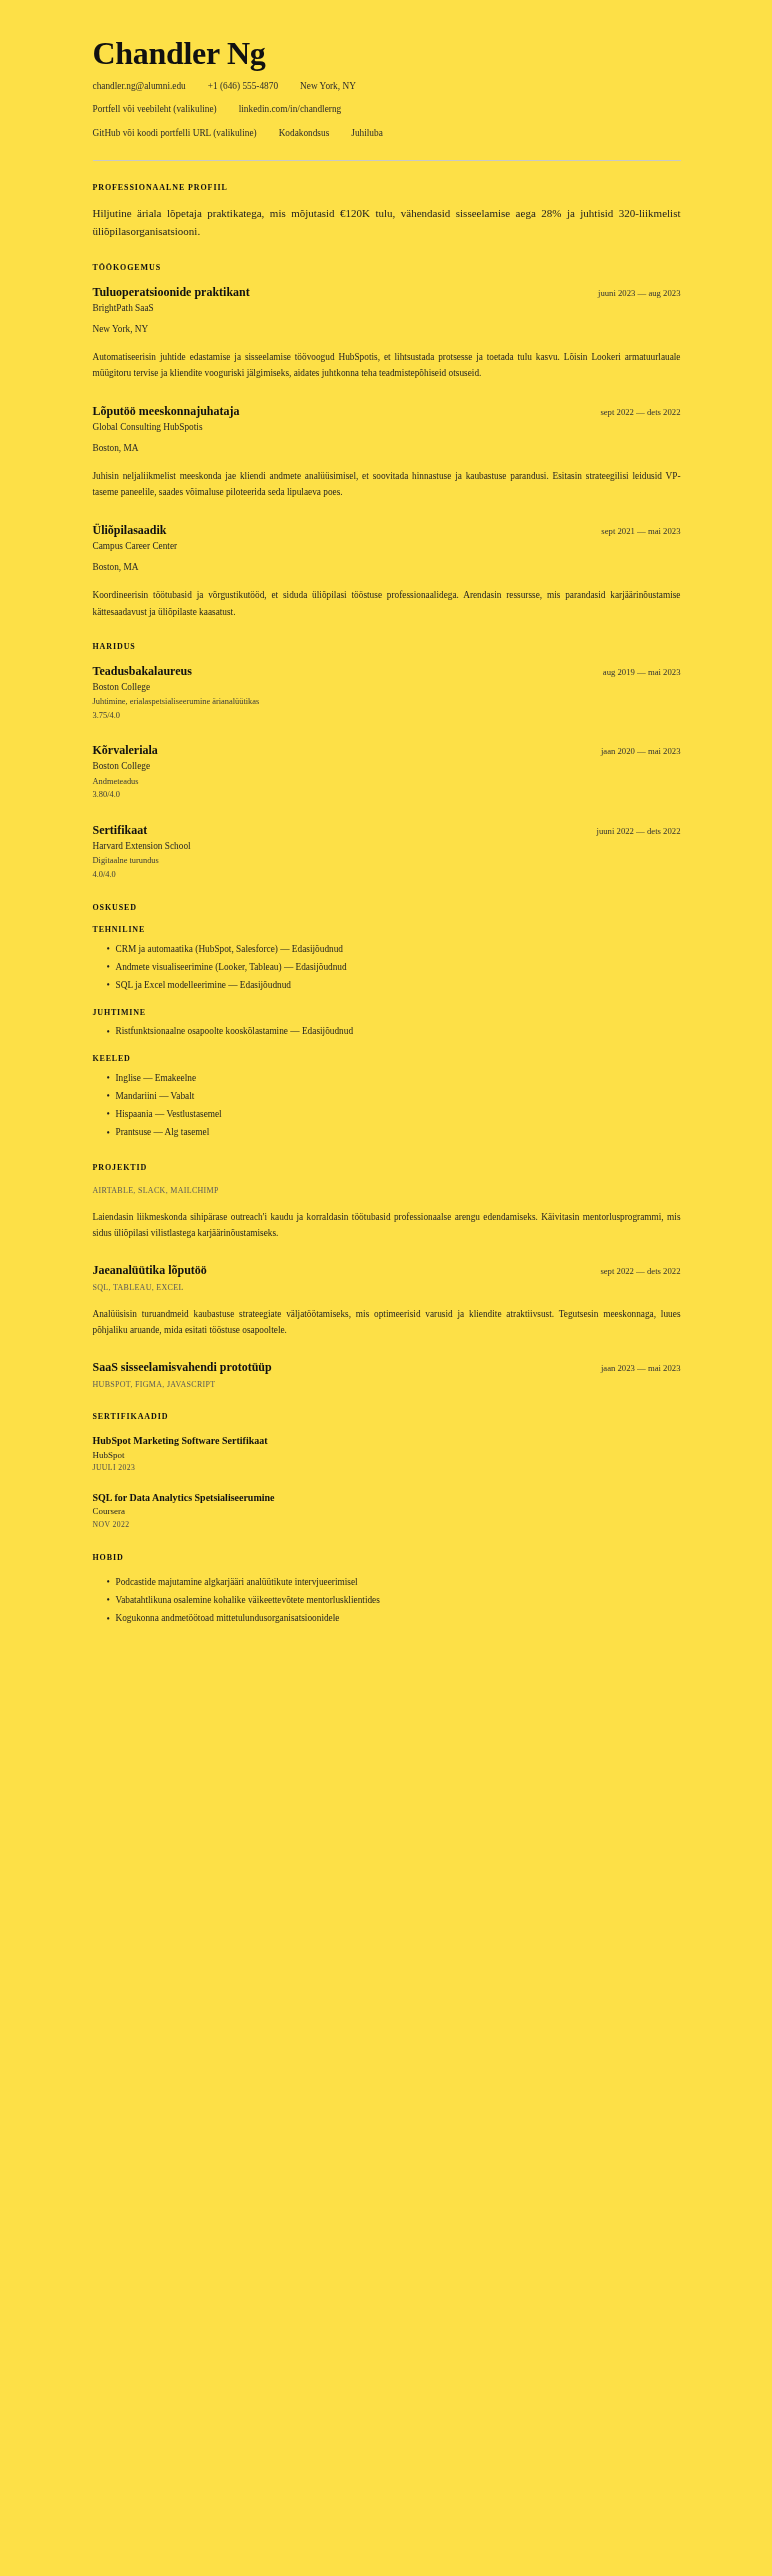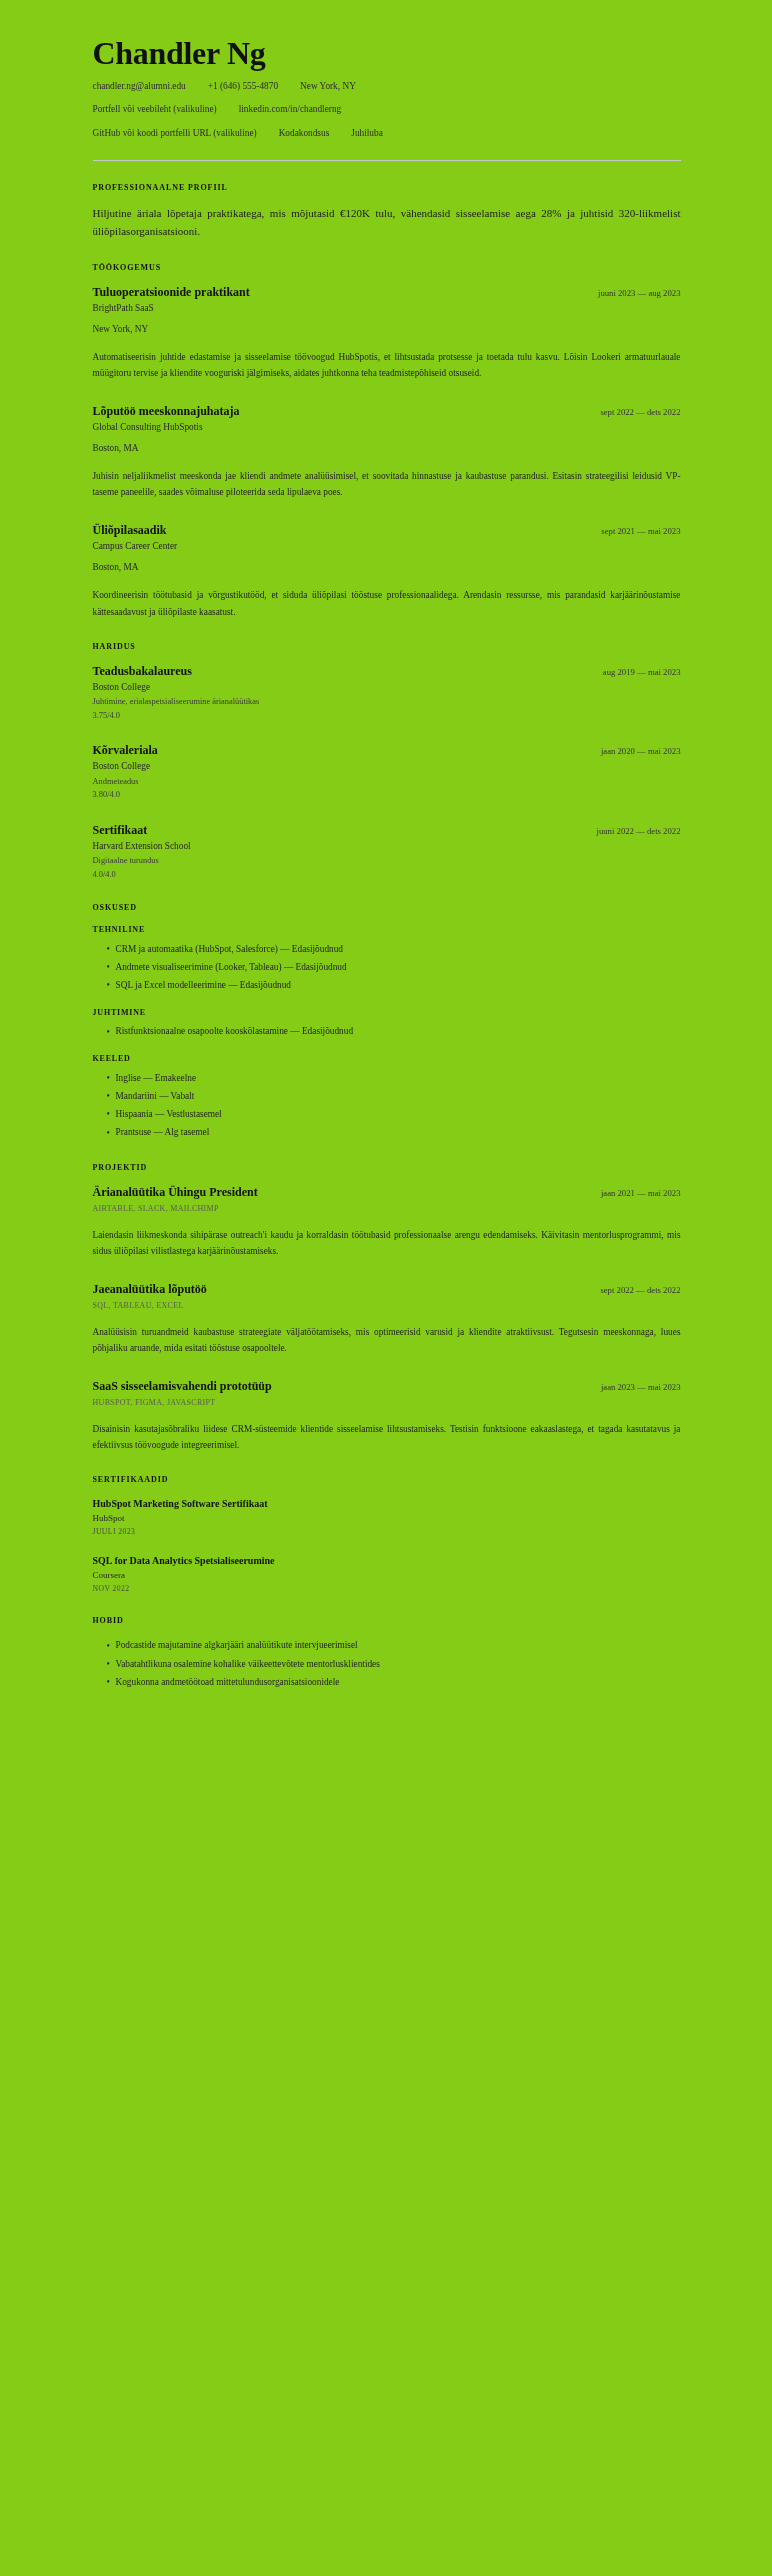--- a/index.html
+++ b/index.html
@@ -10,21 +10,21 @@
   }
   body {
     font-family: "Liberation Serif", "DejaVu Serif", serif;
     color: #1a1a1a;
     -webkit-font-smoothing: antialiased;
   }
   .page {
     width: 773px;
     min-height: 2576px;
     margin: 0 auto;
-    background: #84cc16;
+    background: #fde047;
     padding: 36px 0 39px 0;
   }
   .wrap {
     width: 670px;
     margin: 0 auto;
     padding: 0 41px;
   }
 
   
   .name {
@@ -318,42 +318,37 @@
               <li>Prantsuse — Alg tasemel</li>
             </ul>
           </div>
         </div>
     </section>
 
     <section class="section">
       <h2 class="section-title">Projektid</h2>
       <div id="projects-list">
           <div class="entry">
-            <div class="entry-head">
-              <div class="entry-title">Ärianalüütika Ühingu President</div>
-              <div class="entry-date">jaan 2021 — mai 2023</div>
-            </div>
             <div class="entry-stack">Airtable, Slack, Mailchimp</div>
             <div class="entry-body">Laiendasin liikmeskonda sihipärase outreach'i kaudu ja korraldasin töötubasid professionaalse arengu edendamiseks. Käivitasin mentorlusprogrammi, mis sidus üliõpilasi vilistlastega karjäärinõustamiseks.</div>
           </div>
           <div class="entry">
             <div class="entry-head">
               <div class="entry-title">Jaeanalüütika lõputöö</div>
               <div class="entry-date">sept 2022 — dets 2022</div>
             </div>
             <div class="entry-stack">SQL, Tableau, Excel</div>
             <div class="entry-body">Analüüsisin turuandmeid kaubastuse strateegiate väljatöötamiseks, mis optimeerisid varusid ja kliendite atraktiivsust. Tegutsesin meeskonnaga, luues põhjaliku aruande, mida esitati tööstuse osapooltele.</div>
           </div>
           <div class="entry">
             <div class="entry-head">
               <div class="entry-title">SaaS sisseelamisvahendi prototüüp</div>
               <div class="entry-date">jaan 2023 — mai 2023</div>
             </div>
             <div class="entry-stack">HubSpot, Figma, JavaScript</div>
-            <div class="entry-body">Disainisin kasutajasõbraliku liidese CRM-süsteemide klientide sisseelamise lihtsustamiseks. Testisin funktsioone eakaaslastega, et tagada kasutatavus ja efektiivsus töövoogude integreerimisel.</div>
           </div>
         </div>
     </section>
 
     <section class="section">
       <h2 class="section-title">Sertifikaadid</h2>
       <div id="certifications-list">
           <div class="cert-entry">
             <div class="cert-name">HubSpot Marketing Software Sertifikaat</div>
             <div class="cert-issuer">HubSpot</div>

